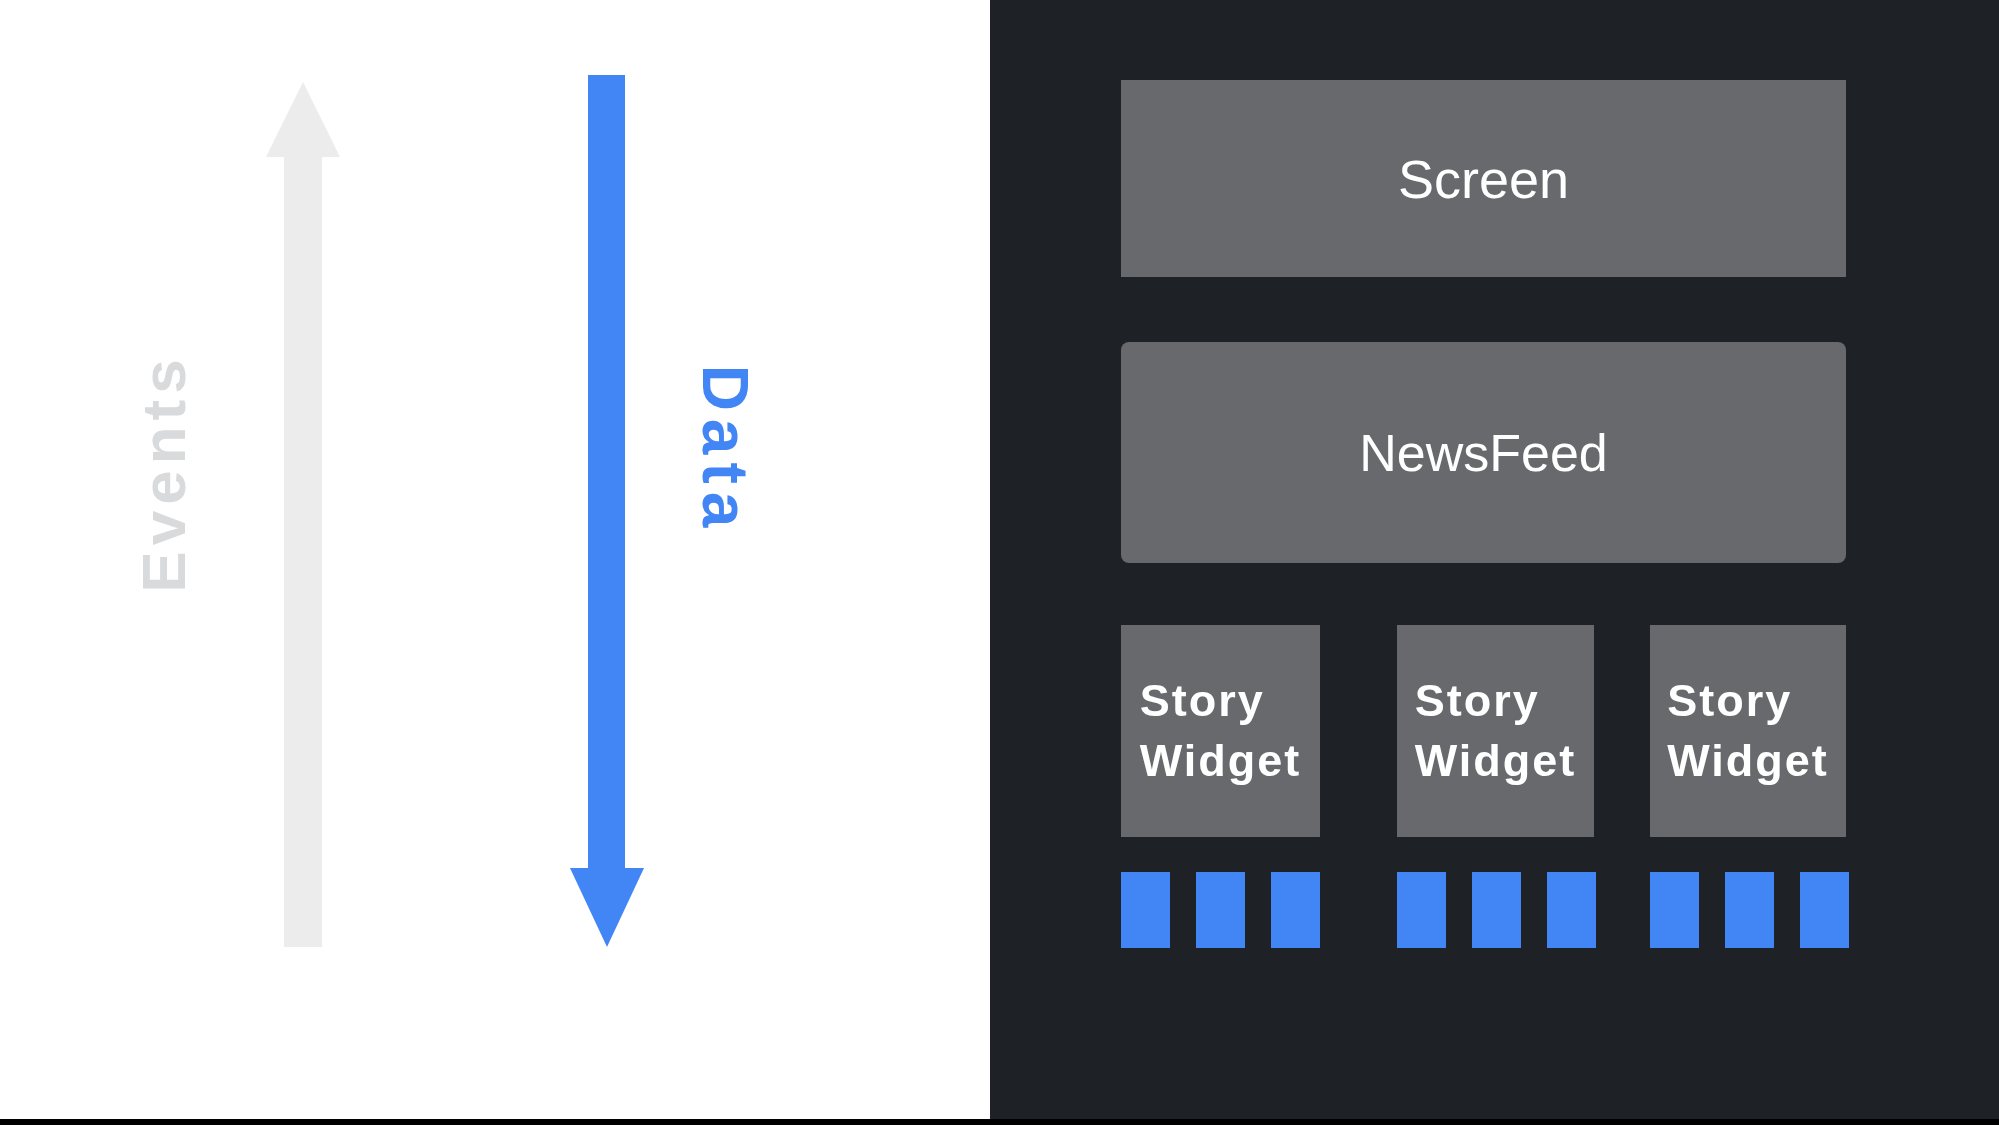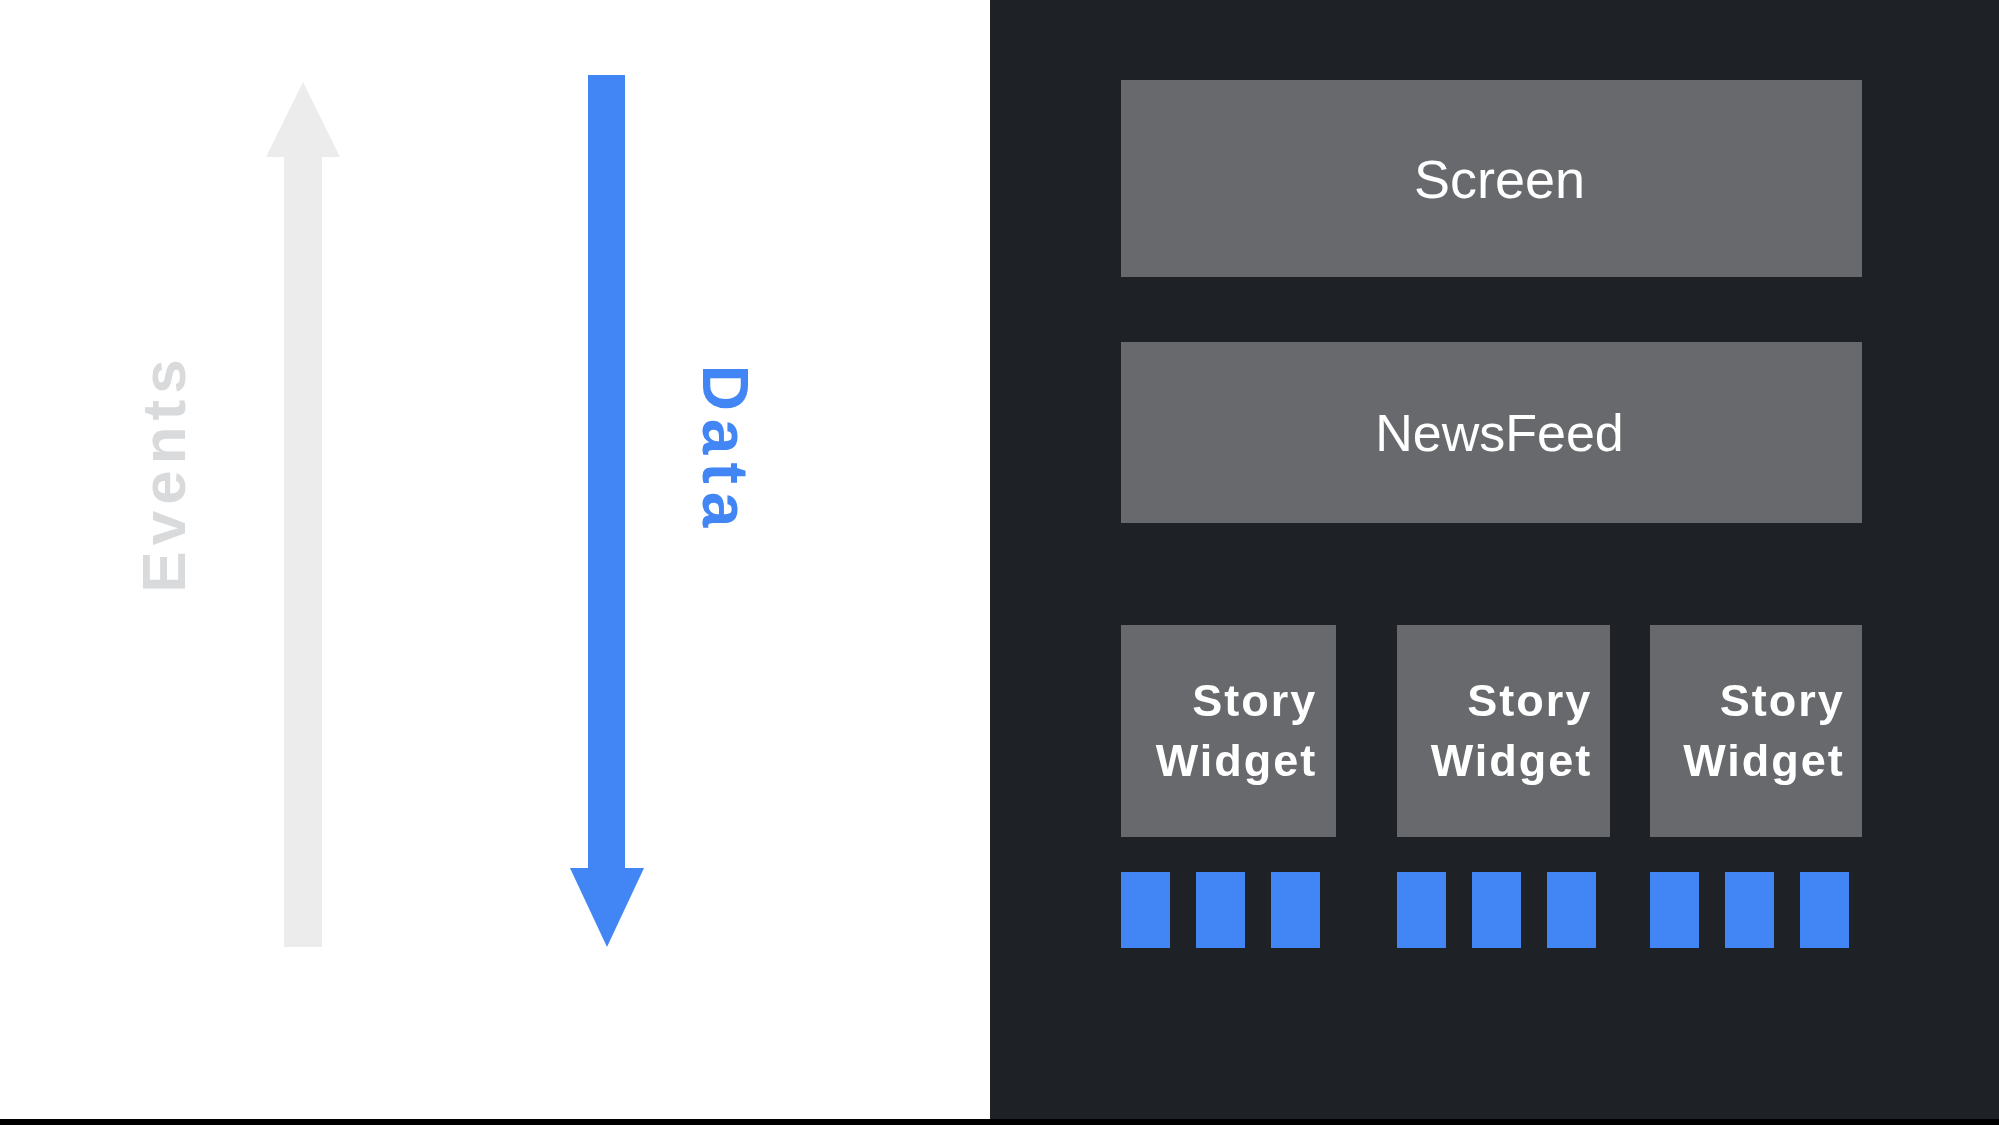--- a/index.html
+++ b/index.html
@@ -75,32 +75,32 @@
     width: 1009px; height: 1125px;
     background: var(--background-right, #1e2126);
   }
   .gray-box {
     position: absolute;
     background: var(--box-gray, #67696c);
     color: var(--box-text, #ffffff);
     display: flex;
     align-items: center;
     justify-content: center;
-    text-align: right;
-    padding-left: 16px;
+    text-align: left;
   }
   .screen-box {
     left: 131px; top: 80px;
     width: 725px; height: 197px;
     font-size: 54px;
   }
   .newsfeed-box {
     left: 131px; top: 342px;
-    width: 725px; height: 181px;
+    width: 725px; height: 221px;
     font-size: 52px;
+    border-radius: 8px;
   }
   .story-box {
     top: 625px;
     height: 212px;
     font-size: 45px;
     line-height: 60px;
     letter-spacing: 2px;
     font-weight: bold;
   }
   .story-box.b1 { left: 131px; width: 199px; }

